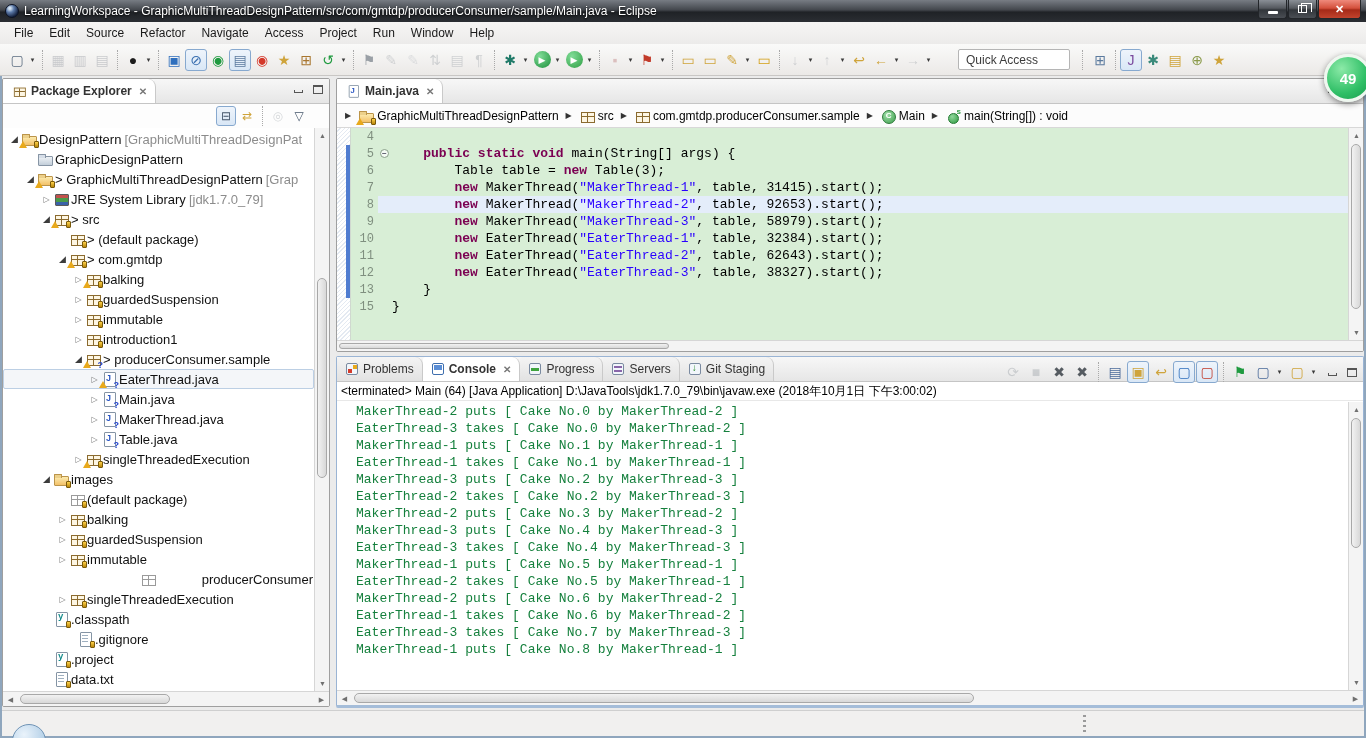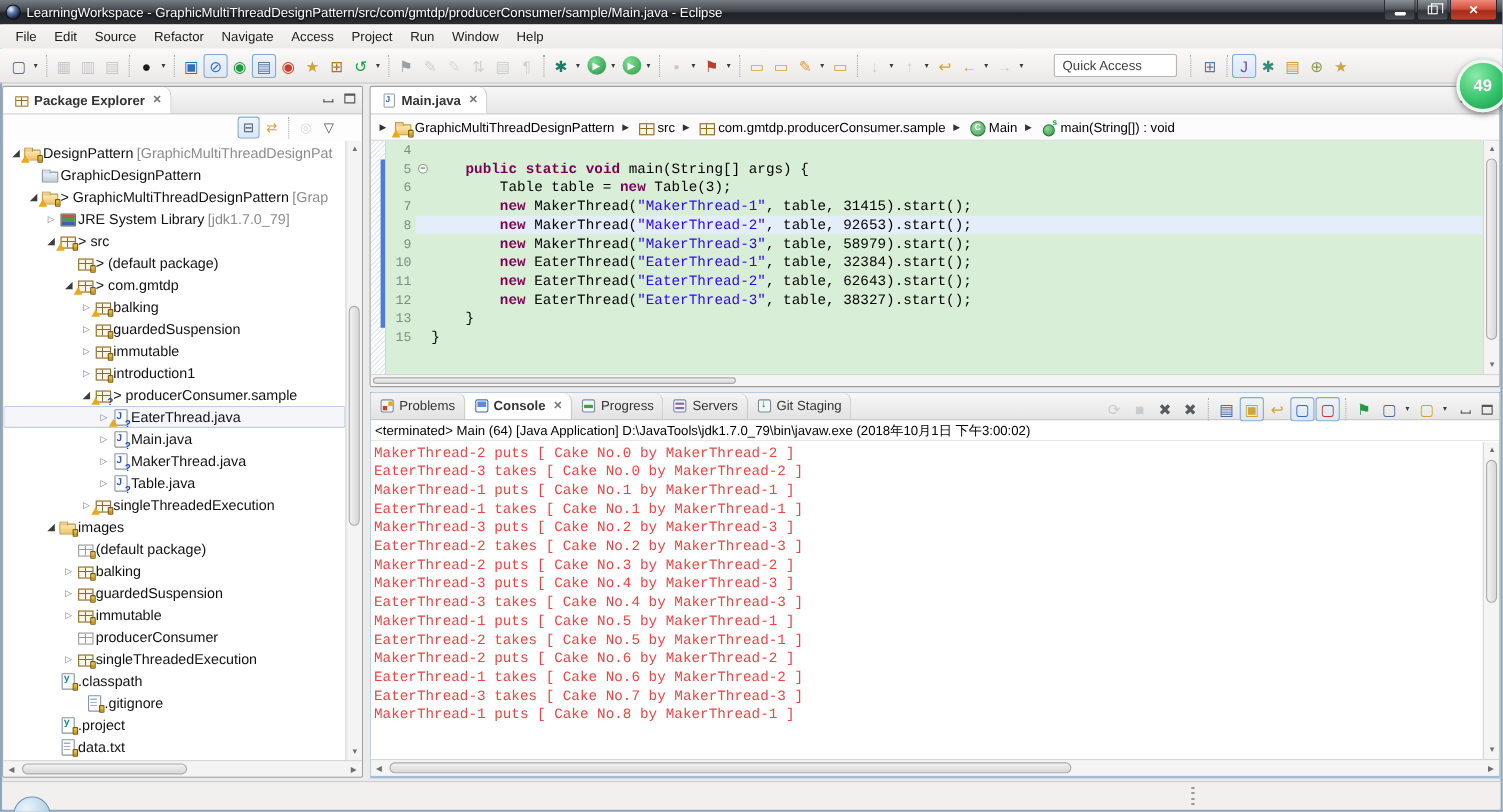--- a/index.html
+++ b/index.html
@@ -132,21 +132,21 @@
   .ctab-icon::before{content:"";position:absolute;inset:1px;border:1px solid #7a8aa0;background:#f2f6fb;border-radius:2px}
   .cic-problems::after{content:"";position:absolute;left:3px;bottom:3px;width:4px;height:4px;background:#d43b2a;box-shadow:5px -4px 0 #e8a91c}
   .cic-console::before{border-color:#3f6fae;background:#fff}
   .cic-console::after{content:"";position:absolute;left:3px;top:3px;right:3px;height:5px;background:#5b8ed6}
   .cic-progress::after{content:"";position:absolute;left:3px;top:6px;width:8px;height:3px;background:#3fa43f}
   .cic-servers::after{content:"";position:absolute;left:3px;top:4px;width:8px;height:2px;background:#8a66aa;box-shadow:0 4px 0 #8a66aa}
   .cic-git::after{content:"↓";position:absolute;left:4px;top:0;font:bold 10px "Liberation Sans",sans-serif;color:#2a8a2a}
   .con-status{height:19px;background:#ffffff;border-bottom:1px solid #e8e8e8;display:flex;align-items:center;
     padding-left:4px;color:#000;font-size:12px;white-space:nowrap}
   .con-text{position:absolute;left:0;right:15px;top:45px;bottom:15px;background:#fff;overflow:hidden;
-    font:13px "Liberation Mono",monospace;color:#ef4444;padding:1px 0 0 3px}
+    font:13px "Liberation Mono",monospace;color:#15803d;padding:1px 0 0 19px}
   .con-line{height:17px;line-height:17px;white-space:pre}
   .con-cursor{display:inline-block;width:1px;height:13px;background:#000;vertical-align:middle;margin-left:1px}
   .console-view{border-color:#9ab4d4;border-bottom:3px solid #a5bdd9}
 
   
   .statusbar{position:absolute;left:2px;right:2px;bottom:2px;height:26px;background:#f1f0ef;border-top:1px solid #cfcfcf}
   .drag-dots{position:absolute;left:1081px;top:4px;width:3px;height:18px;
     background:repeating-linear-gradient(#9a9a9a 0 2px,transparent 2px 5px)}
   .ball{position:absolute;left:10px;bottom:-22px;width:34px;height:34px;border-radius:50%;
     background:radial-gradient(circle at 35% 30%,#eaf3fb,#9cc0de);border:1px solid #6f93b5}
@@ -518,21 +518,21 @@
         </span>
         <span class="tlabel">guardedSuspension</span>
       </div>
       <div class="trow" style="padding-left: 52px;">
         <span class="tarrow">▷</span>
         <span class="ic ic-package">
           <span class="ov ov-gold"></span>
         </span>
         <span class="tlabel">immutable</span>
       </div>
-      <div class="trow" style="padding-left: 52px;">
+      <div class="trow" style="padding-left: 80px; justify-content: space-between;">
         <span class="tarrow"></span>
         <span class="ic ic-pkgempty"></span>
         <span class="tlabel">producerConsumer</span>
       </div>
       <div class="trow" style="padding-left: 52px;">
         <span class="tarrow">▷</span>
         <span class="ic ic-package">
           <span class="ov ov-gold"></span>
         </span>
         <span class="tlabel">singleThreadedExecution</span>

